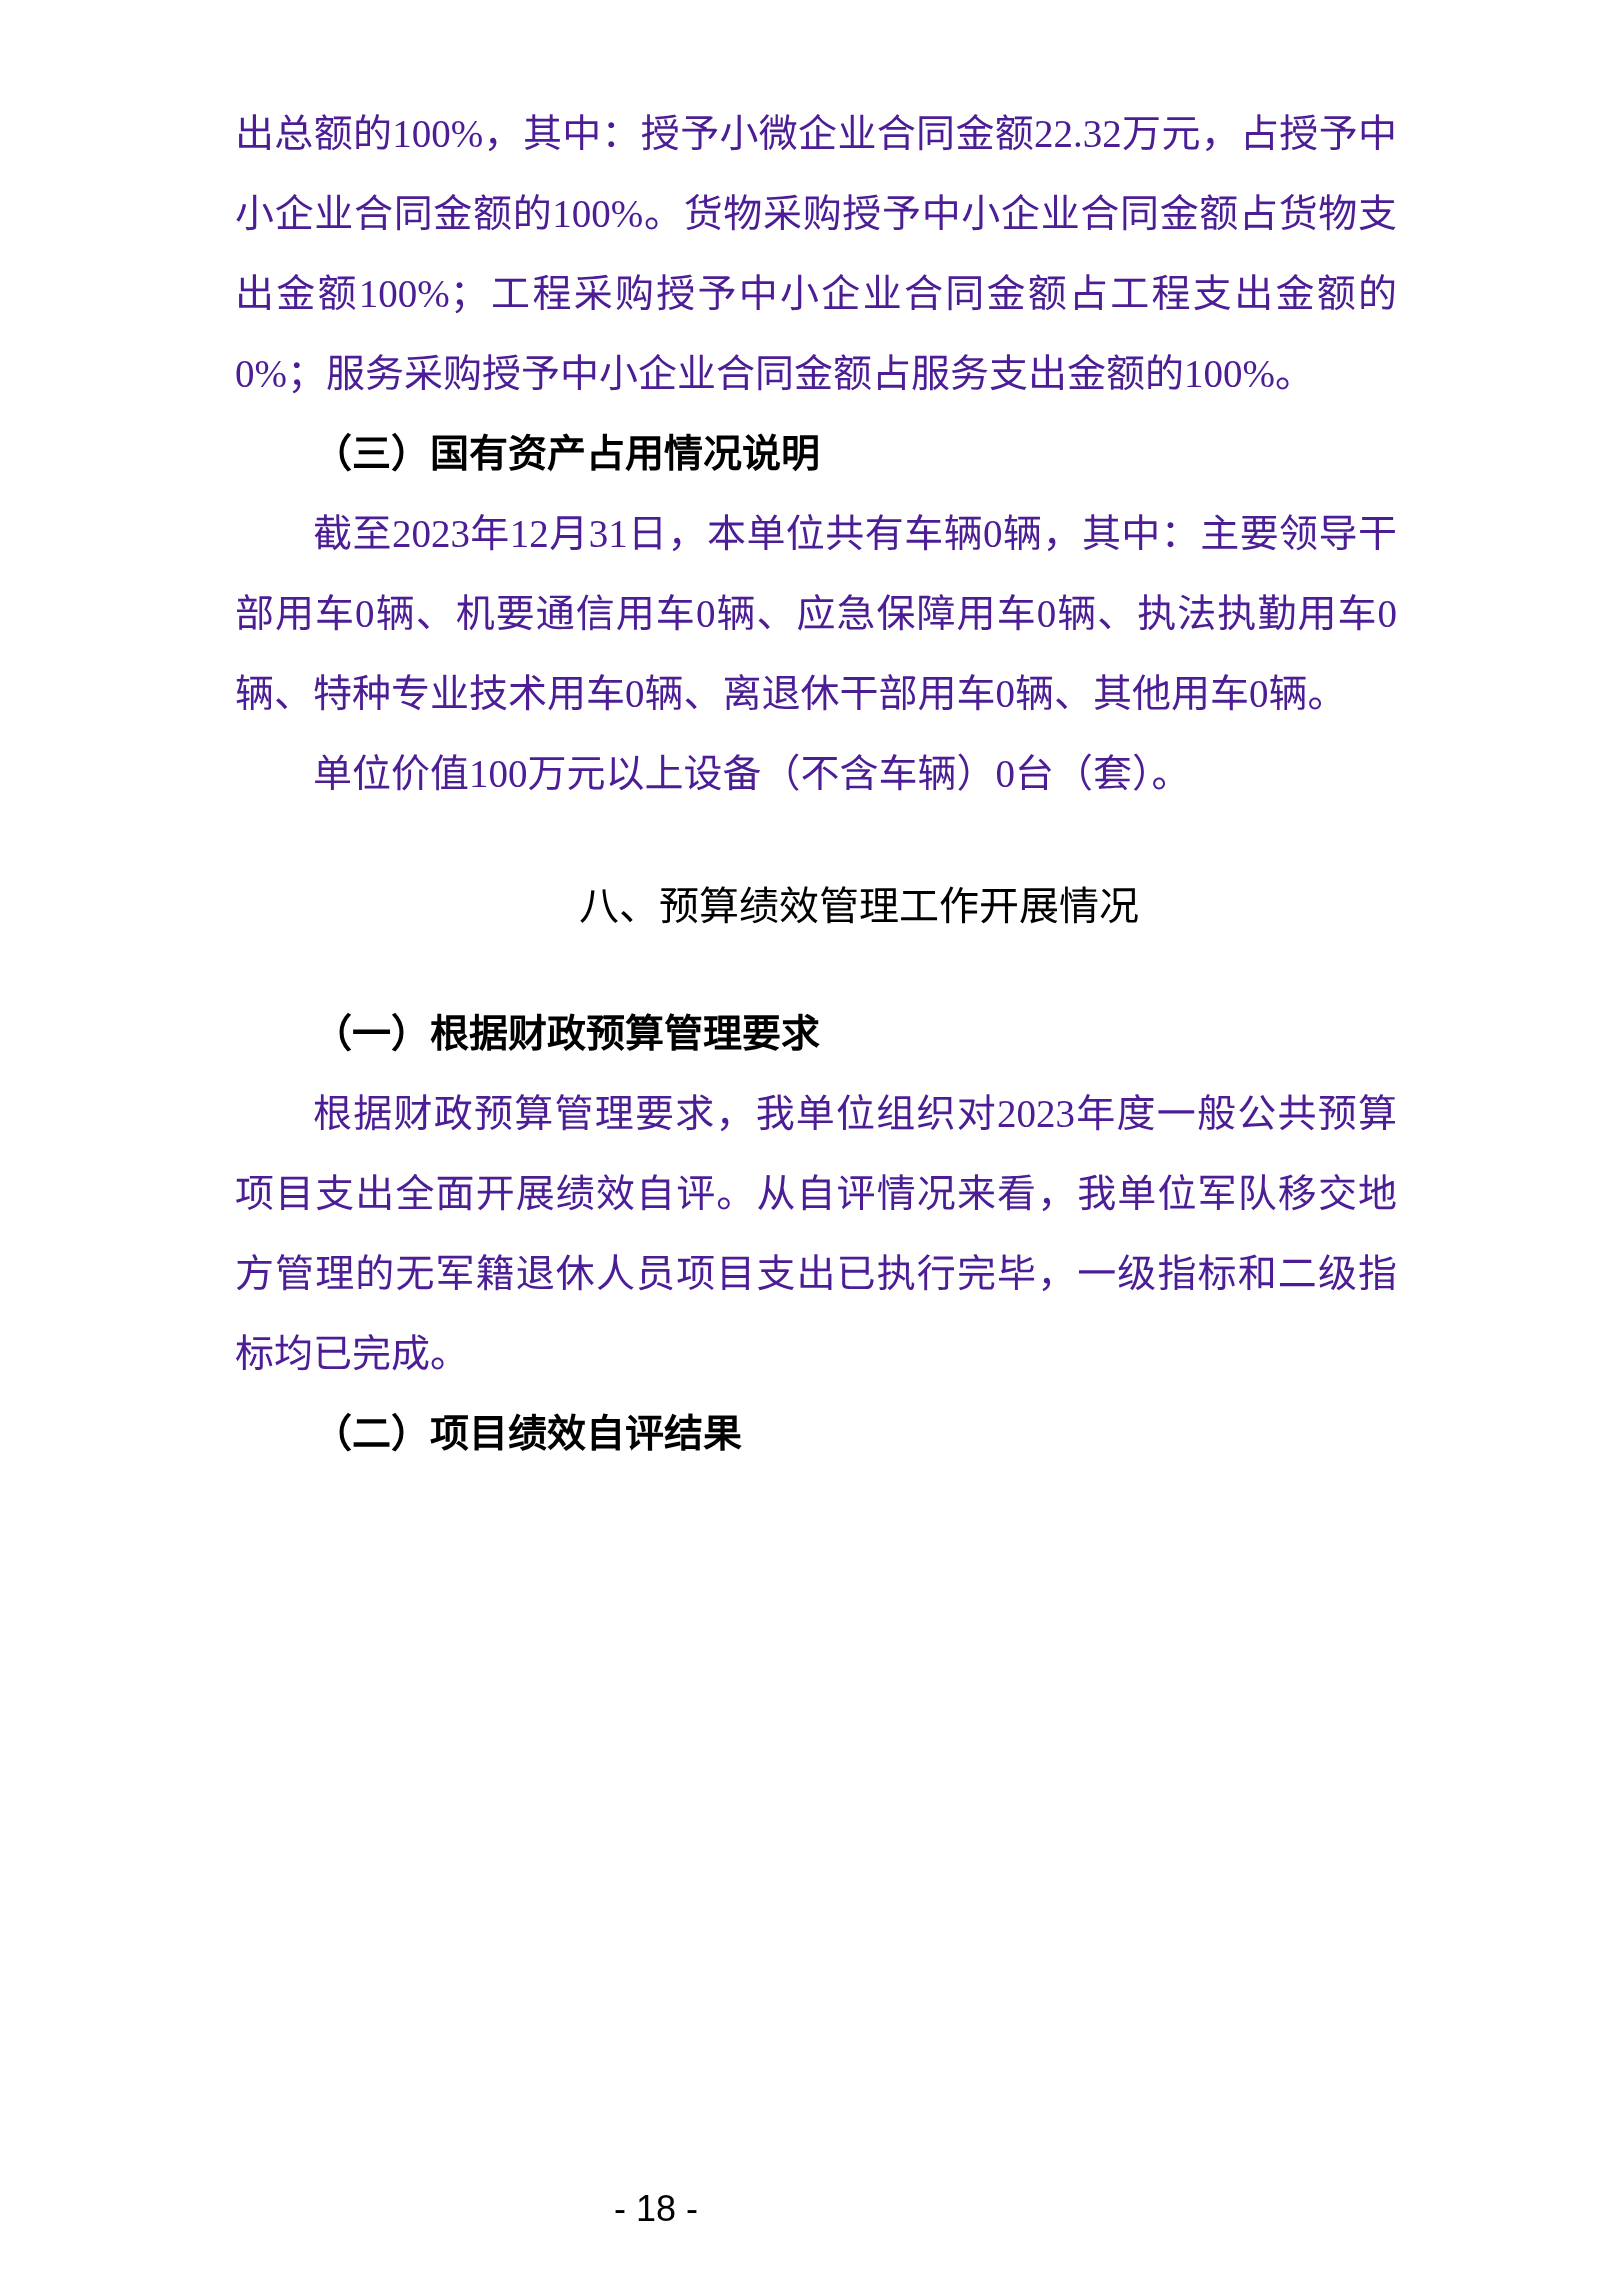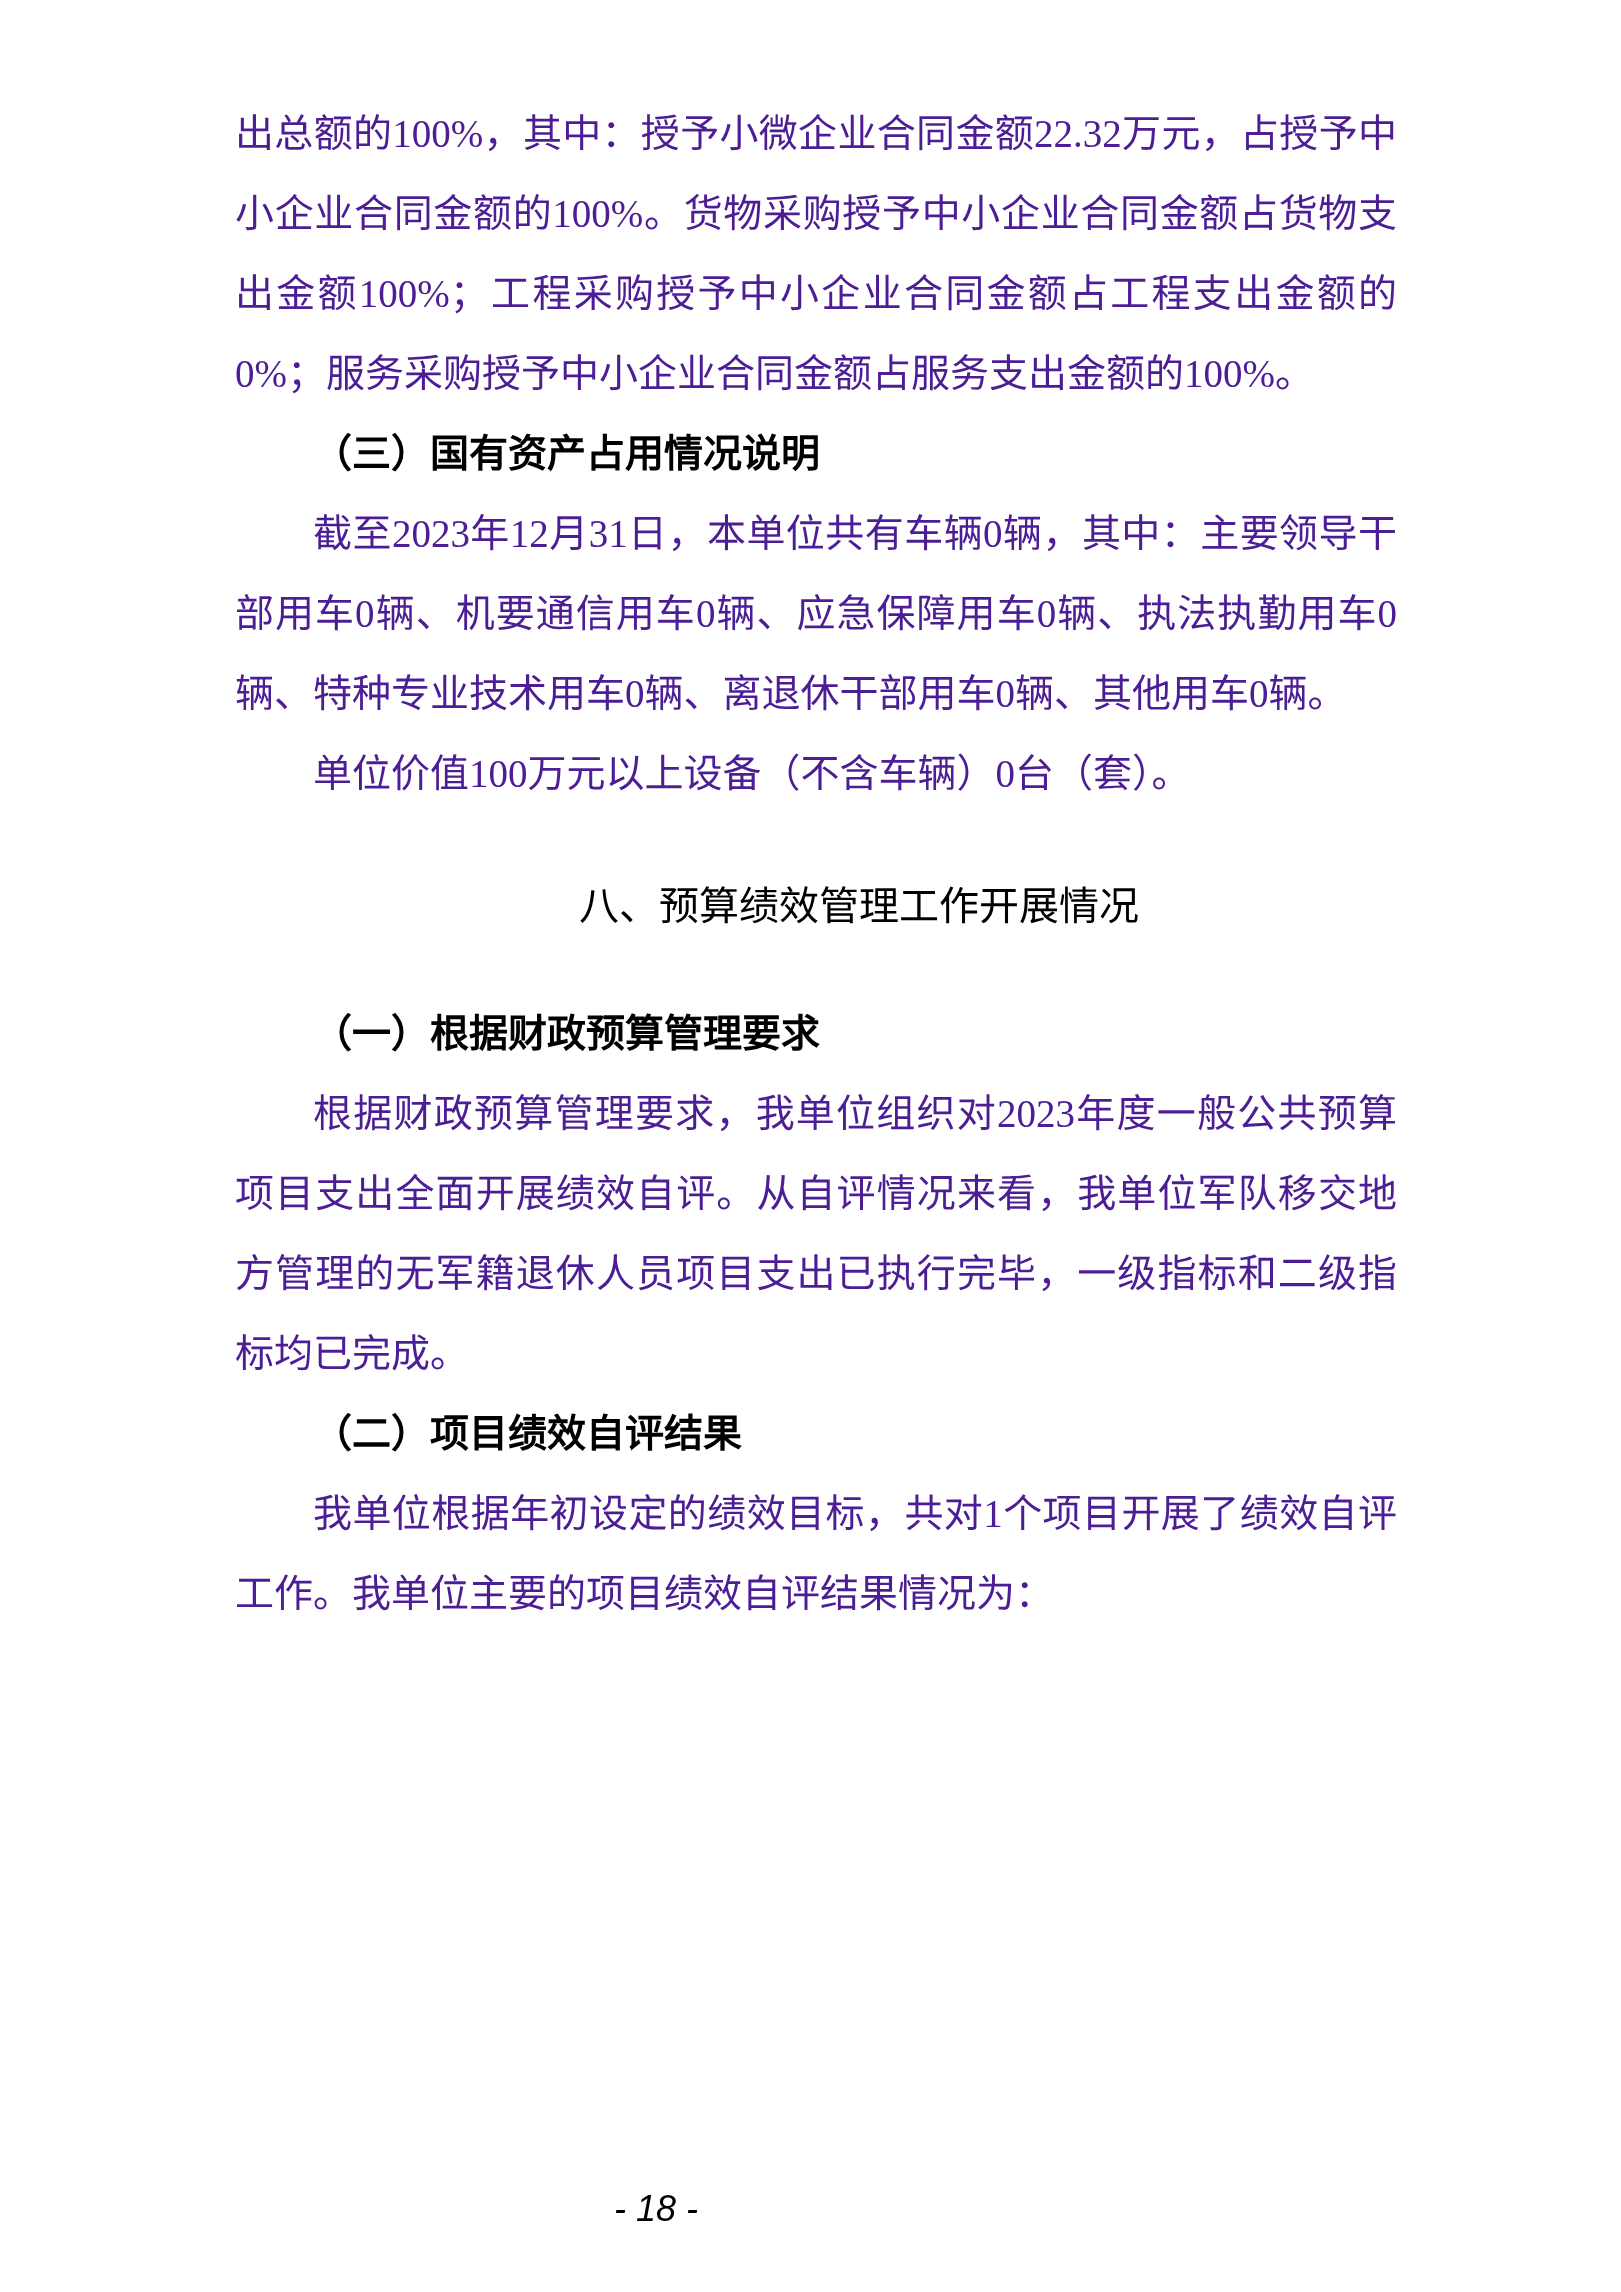--- a/index.html
+++ b/index.html
@@ -61,21 +61,20 @@
   }
   .footer {
     position: absolute;
     left: 0;
     top: 2188px;
     width: 1312px;
     text-align: center;
     font-family: "Liberation Sans", "DejaVu Sans", sans-serif;
     font-size: 36px;
     color: #000000;
-    font-style: italic;
   }
 </style>
 </head>
 <body>
 
 <div class="page">
   <div class="content">
 
     <p class="para">出总额的100%，其中：授予小微企业合同金额22.32万元，占授予中小企业合同金额的100%。货物采购授予中小企业合同金额占货物支出金额100%；工程采购授予中小企业合同金额占工程支出金额的0%；服务采购授予中小企业合同金额占服务支出金额的100%。</p>
 
@@ -86,20 +85,19 @@
     <p class="para indent">单位价值100万元以上设备（不含车辆）0台（套）。</p>
 
     <h2 class="main-heading">八、预算绩效管理工作开展情况</h2>
 
     <h3 class="sub-heading">（一）根据财政预算管理要求</h3>
 
     <p class="para indent">根据财政预算管理要求，我单位组织对2023年度一般公共预算项目支出全面开展绩效自评。从自评情况来看，我单位军队移交地方管理的无军籍退休人员项目支出已执行完毕，一级指标和二级指标均已完成。</p>
 
     <h3 class="sub-heading">（二）项目绩效自评结果</h3>
 
-    <p class="para indent">我单位根据年初设定的绩效目标，共对1个项目开展了绩效自评工作。我单位主要的项目绩效自评结果情况为：</p>
 
 
   </div>
 
   <div class="footer">- 18 -</div>
 </div>
 
 
 </body></html>

